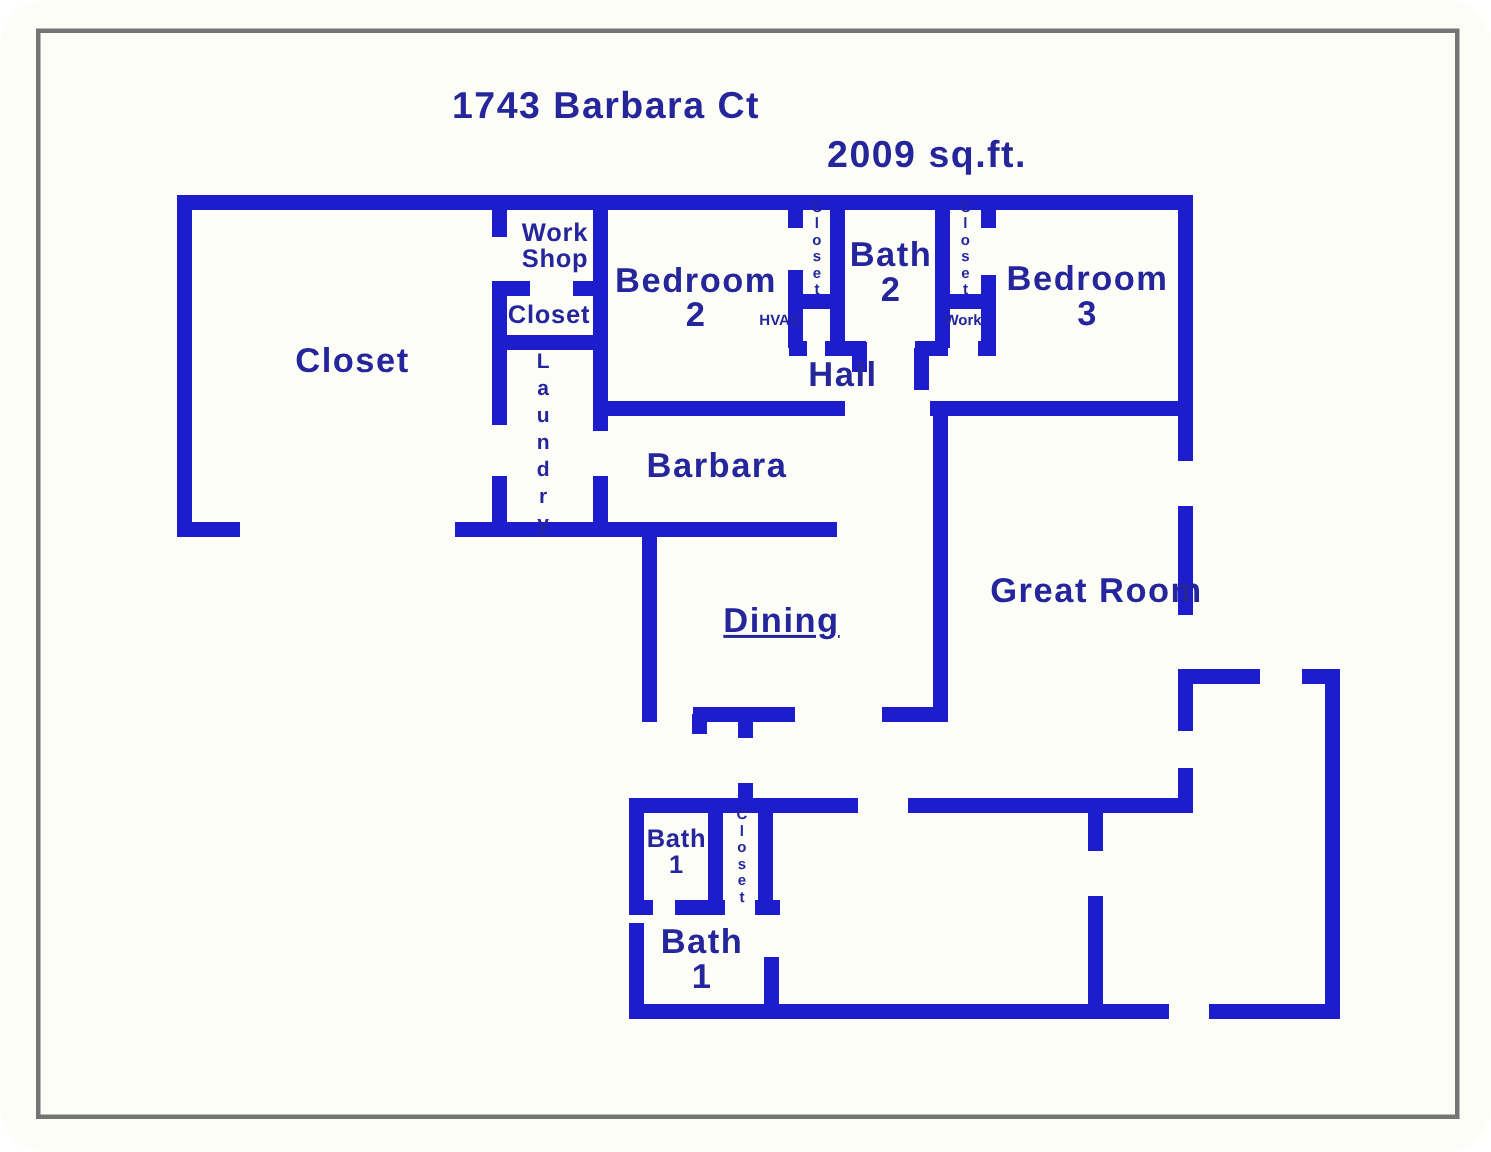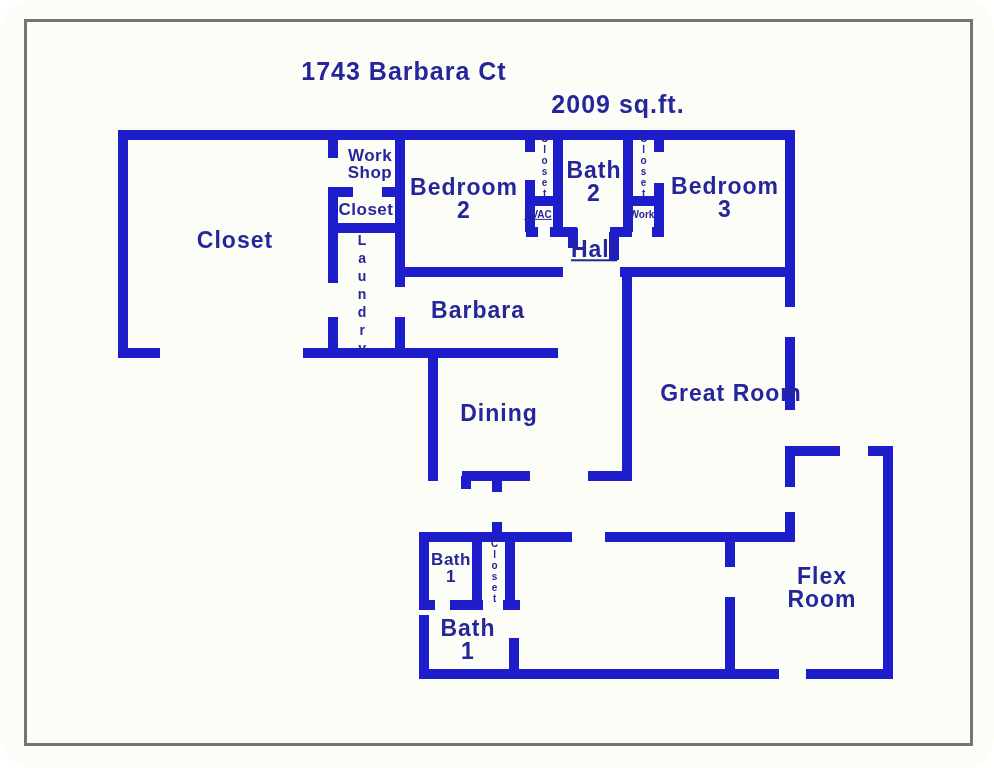--- a/index.html
+++ b/index.html
@@ -111,32 +111,30 @@
   </svg>
 
   <div class="lbl sz-l" style="left:235px;top:241px;">Closet</div>
   <div class="lbl sz-m" style="left:370px;top:164px;">Work
 Shop</div>
   <div class="lbl sz-m" style="left:366px;top:210px;">Closet</div>
   <div class="lbl vert vbig" style="left:362px;top:295px;">Laundry</div>
   <div class="lbl sz-l" style="left:464px;top:199px;">Bedroom
 2</div>
   <div class="lbl vert vsmall" style="left:544px;top:166px;">Closet</div>
-  <div class="lbl sz-xs" style="left:538px;top:215px;text-decoration:underline;">HVAC</div>
+  <div class="lbl sz-xs" style="left:520px;top:215px;">HVAC</div>
   <div class="lbl sz-l" style="left:594px;top:182px;">Bath
 2</div>
   <div class="lbl vert vsmall" style="left:643px;top:166px;">Closet</div>
   <div class="lbl sz-xs" style="left:642px;top:215px;">Work</div>
   <div class="lbl sz-l" style="left:725px;top:198px;">Bedroom
 3</div>
-  <div class="lbl sz-l" style="left:594px;top:250px;text-decoration:underline;">Hall</div>
+  <div class="lbl sz-l" style="left:562px;top:250px;">Hall</div>
   <div class="lbl sz-l" style="left:478px;top:311px;">Barbara</div>
-  <div class="lbl sz-l" style="left:499px;top:414px;">Dining</div>
+  <div class="lbl sz-l" style="left:521px;top:414px;text-decoration:underline;">Dining</div>
   <div class="lbl sz-l" style="left:707px;top:394px;margin-left:24px;">Great Room</div>
   <div class="lbl sz-m" style="left:451px;top:568px;">Bath
 1</div>
   <div class="lbl vert vsmall" style="left:494px;top:571px;">Closet</div>
   <div class="lbl sz-l" style="left:468px;top:640px;">Bath
 1</div>
-  <div class="lbl sz-l" style="left:822px;top:588px;">Flex
-Room</div>
 
 </div>
 
 </body></html>

